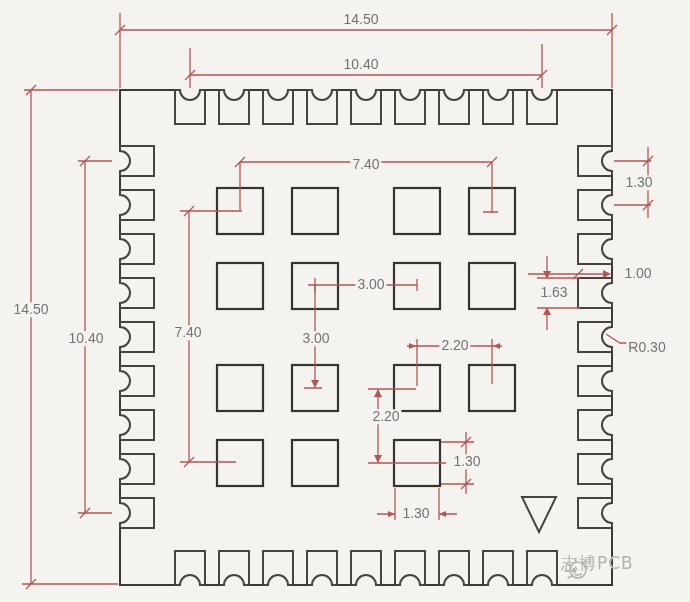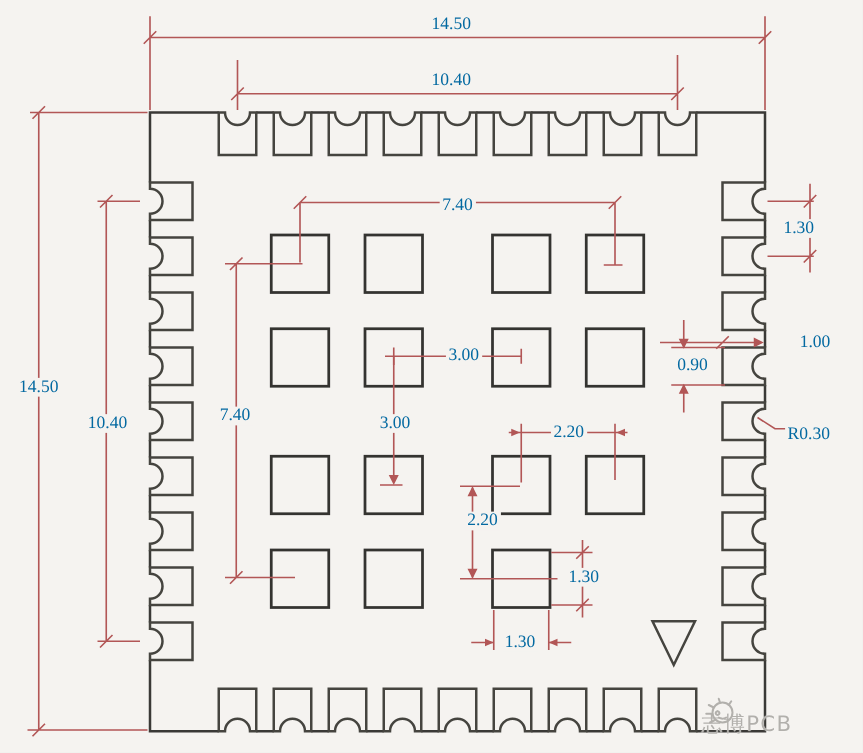--- a/index.html
+++ b/index.html
@@ -11,31 +11,30 @@
   
   .ln{fill:none;stroke:#45443f;stroke-width:2;}
   .lnthin{fill:none;stroke:#3a3936;stroke-width:2;}
   .er{fill:#f5f3f0;stroke:none;}
   .sq{fill:none;stroke:#343330;stroke-width:2.2;}
   
   .r{fill:none;stroke:#b25656;stroke-width:1.3;}
   .ra{fill:#b25656;stroke:none;}
   .dim-label{
     position:absolute;transform:translate(-50%,-50%);
-    font-family:Liberation Serif, serif;font-size:14px;line-height:1.1;
-    color:#0369a1;background:#f5f3f0;padding:0 2px;white-space:nowrap;
+    font-family:Liberation Sans, sans-serif;font-size:14px;line-height:1.1;
+    color:#737373;background:#f5f3f0;padding:0 2px;white-space:nowrap;
   }
   .watermark{
     position:absolute;left:561px;top:552px;display:flex;align-items:center;gap:3px;
     color:#b2b0ac;
   }
   .watermark .wm-text{
     font-family:"DejaVu Sans",sans-serif;font-size:17px;letter-spacing:1px;
     text-shadow:0 0 1px rgba(255,255,255,.8);
-    margin-top:16px;
   }
 </style>
 </head>
 <body>
 
 <div class="stage">
 
   <svg width="690" height="602" viewBox="0 0 690 602">
     <defs>
 
@@ -164,22 +163,22 @@
   <span class="dim-label" style="left:86px;top:339px">10.40</span>
   <span class="dim-label" style="left:366px;top:165px">7.40</span>
   <span class="dim-label" style="left:188px;top:333px">7.40</span>
   <span class="dim-label" style="left:371px;top:285px">3.00</span>
   <span class="dim-label" style="left:316px;top:339px">3.00</span>
   <span class="dim-label" style="left:455px;top:346px">2.20</span>
   <span class="dim-label" style="left:386px;top:417px">2.20</span>
   <span class="dim-label" style="left:467px;top:462px">1.30</span>
   <span class="dim-label" style="left:416px;top:514px">1.30</span>
   <span class="dim-label" style="left:639px;top:183px">1.30</span>
-  <span class="dim-label" style="left:652px;top:274px">1.00</span>
-  <span class="dim-label" style="left:554px;top:293px">0.90</span>
+  <span class="dim-label" style="left:638px;top:274px">1.00</span>
+  <span class="dim-label" style="left:554px;top:293px">1.63</span>
   <span class="dim-label" style="left:647px;top:348px">R0.30</span>
 
   <div class="watermark">
     <svg width="30" height="32" viewBox="0 0 30 32">
       <g fill="none" stroke="#b2b0ac" stroke-width="1.6" stroke-linecap="round">
         <circle cx="17" cy="18" r="8"></circle>
         <path d="M6 12 L10 14 M4 19 L8 19 M7 26 L11 24 M14 7 L15 10 M24 9 L22 12"></path>
         <path d="M13 17 a1.5 1.5 0 1 0 0.1 0 M14 22 q3 2 6 0"></path>
       </g>
     </svg>

